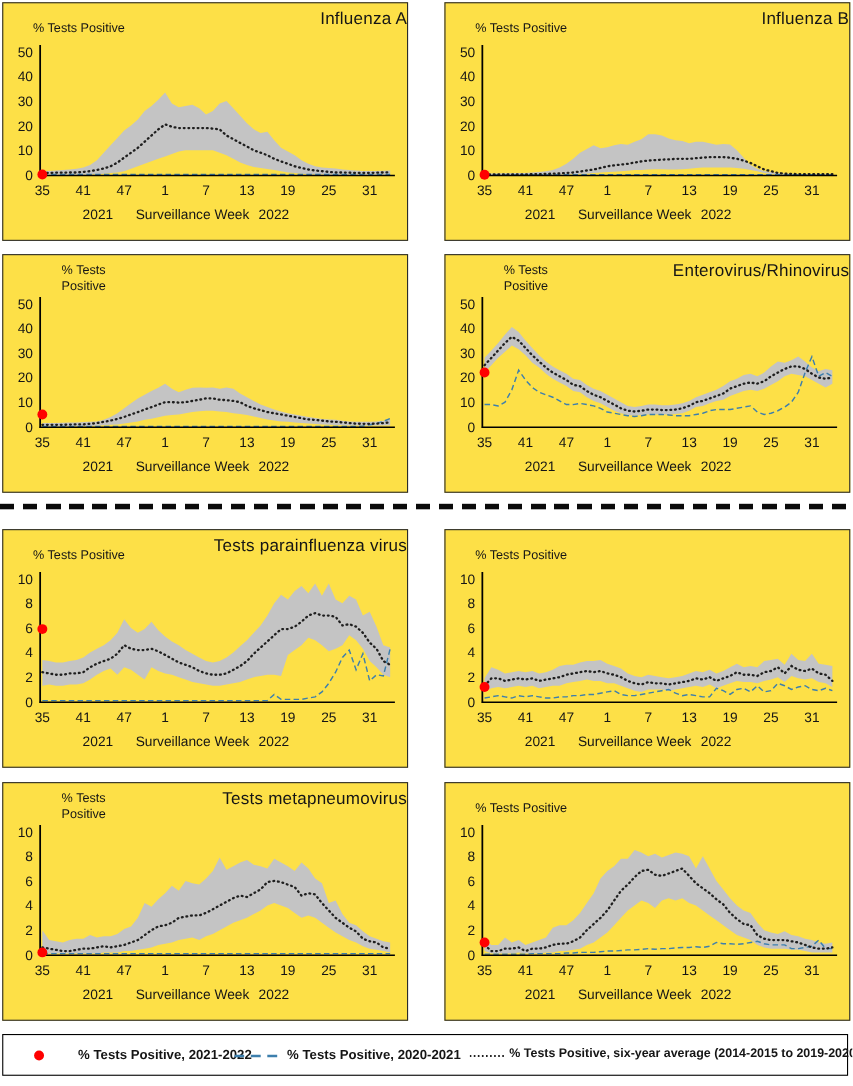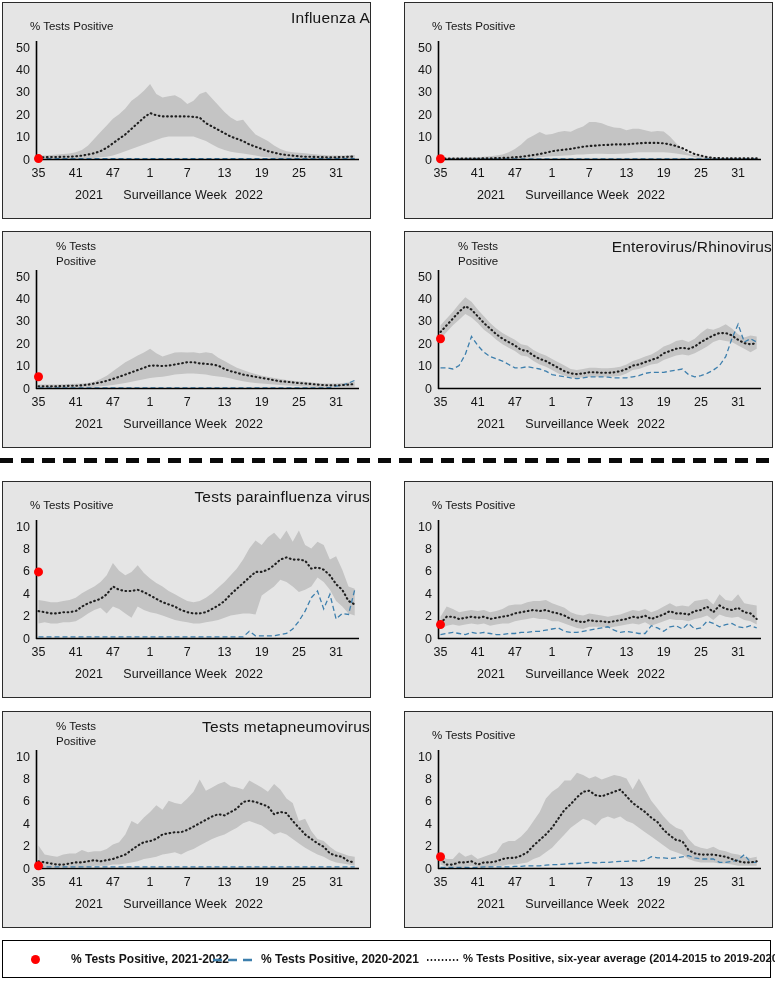--- a/index.html
+++ b/index.html
@@ -1,19 +1,19 @@
 <!DOCTYPE html>
 <html><head>
 <meta charset="utf-8">
 <style>
   html,body{margin:0;padding:0;background:#ffffff;}
   .page{position:relative;width:775px;height:987px;background:#ffffff;
         font-family:"Liberation Sans",sans-serif;overflow:hidden;}
   .panel{position:absolute;width:369px;height:217px;border:1px solid #2b2b2b;
-         background:#e5e5e5;box-sizing:border-box;}
+         background:#fde047;box-sizing:border-box;}
   .ptitle{position:absolute;top:6px;left:0;right:0;text-align:right;
           font-size:15.5px;color:#151515;letter-spacing:.2px;}
   .ptitle sup{font-size:10px;}
   .ylab{position:absolute;font-size:11.5px;color:#151515;white-space:pre-line;line-height:1.3;}
   .ylab.one{left:27px;top:16px;}
   .ylab.two{left:53px;top:7px;}
   svg.plot{position:absolute;left:0;top:0;}
   svg text{font-family:"Liberation Sans",sans-serif;font-size:12.5px;fill:#151515;}
   .divider{position:absolute;left:0;width:775px;height:5px;
            background:repeating-linear-gradient(90deg,#0a0a0a 0 13px,transparent 13px 21px);}
@@ -54,20 +54,21 @@
         <text x="333.1" y="174" text-anchor="middle">31</text>
         <text x="86" y="196" text-anchor="middle">2021</text>
         <text x="172" y="196" text-anchor="middle">Surveillance Week</text>
         <text x="246" y="196" text-anchor="middle">2022</text>
         <circle cx="35.5" cy="155.6" r="4.5" fill="#ff0000"></circle>
       </svg>
   </div>
 
   <div class="panel" style="left:404px;top:2px;">
     <div class="ylab one">% Tests Positive</div>
+    <div class="ptitle"><span>Influenza B</span></div>
     <svg class="plot" width="369" height="217">
         <polygon points="35.5,154.7 41.7,154.7 47.9,154.7 54.1,154.4 60.3,154.4 66.5,154.2 72.7,154.2 78.9,153.8 85.1,153.3 91.3,152.6 97.5,151.5 103.7,149.3 109.9,145.9 116.1,141.4 122.3,135.8 128.5,132.5 134.7,129.1 140.9,131.8 147.1,130.9 153.3,129.1 159.5,128.0 165.7,128.7 171.9,125.8 178.1,123.5 184.3,119.0 190.5,119.0 196.7,120.2 202.9,122.8 209.1,124.6 215.3,125.1 221.5,127.3 227.7,125.8 233.9,125.8 240.1,127.3 246.3,128.7 252.5,128.0 258.7,128.4 264.9,133.6 271.1,140.3 277.3,147.0 283.5,150.4 289.7,152.4 295.9,153.3 302.1,154.2 308.3,154.7 314.5,154.9 320.7,155.1 326.9,155.1 333.1,155.1 339.3,155.1 345.5,155.1 351.7,155.1 351.7,155.8 345.5,155.8 339.3,155.8 333.1,155.8 326.9,155.8 320.7,155.8 314.5,155.8 308.3,155.8 302.1,155.6 295.9,155.1 289.7,154.2 283.5,152.6 277.3,151.5 271.1,150.4 264.9,149.7 258.7,149.3 252.5,149.3 246.3,149.3 240.1,149.3 233.9,149.3 227.7,149.7 221.5,150.4 215.3,150.8 209.1,151.1 202.9,151.1 196.7,150.8 190.5,150.8 184.3,151.1 178.1,151.5 171.9,151.5 165.7,152.2 159.5,152.6 153.3,153.1 147.1,153.3 140.9,153.8 134.7,154.2 128.5,154.9 122.3,155.1 116.1,155.3 109.9,155.6 103.7,155.8 97.5,155.8 91.3,155.8 85.1,156.0 78.9,156.0 72.7,156.0 66.5,156.0 60.3,156.0 54.1,156.0 47.9,156.0 41.7,156.0 35.5,156.0" fill="#c4c4c4" stroke="none"></polygon>
         <polyline points="35.5,155.8 41.7,155.8 47.9,155.8 54.1,155.8 60.3,155.8 66.5,155.8 72.7,155.8 78.9,155.8 85.1,155.8 91.3,155.8 97.5,155.8 103.7,155.8 109.9,155.8 116.1,155.8 122.3,155.8 128.5,155.8 134.7,155.8 140.9,155.8 147.1,155.8 153.3,155.8 159.5,155.8 165.7,155.8 171.9,155.8 178.1,155.8 184.3,155.8 190.5,155.8 196.7,155.8 202.9,155.8 209.1,155.8 215.3,155.8 221.5,155.8 227.7,155.8 233.9,155.8 240.1,155.8 246.3,155.8 252.5,155.8 258.7,155.8 264.9,155.8 271.1,155.8 277.3,155.8 283.5,155.8 289.7,155.8 295.9,155.8 302.1,155.8 308.3,155.8 314.5,155.8 320.7,155.8 326.9,155.8 333.1,155.8 339.3,155.8 345.5,155.8 351.7,155.8" fill="none" stroke="#3d7fad" stroke-width="1.3" stroke-dasharray="5 3"></polyline>
         <polyline points="35.5,155.6 41.7,155.6 47.9,155.6 54.1,155.6 60.3,155.6 66.5,155.6 72.7,155.6 78.9,155.3 85.1,155.3 91.3,155.1 97.5,154.9 103.7,154.7 109.9,154.2 116.1,153.8 122.3,152.9 128.5,152.0 134.7,151.1 140.9,149.7 147.1,148.2 153.3,147.3 159.5,146.6 165.7,145.9 171.9,144.8 178.1,143.7 184.3,143.0 190.5,142.6 196.7,142.1 202.9,141.9 209.1,141.4 215.3,141.4 221.5,141.4 227.7,140.8 233.9,140.3 240.1,139.9 246.3,139.9 252.5,139.9 258.7,140.3 264.9,141.4 271.1,143.0 277.3,145.2 283.5,148.2 289.7,151.1 295.9,152.6 302.1,154.2 308.3,154.9 314.5,155.1 320.7,155.3 326.9,155.3 333.1,155.3 339.3,155.3 345.5,155.3 351.7,155.3" fill="none" stroke="#1f1f1f" stroke-width="2.1" stroke-dasharray="0.7 3.5" stroke-linecap="round"></polyline>
         <line x1="33.5" y1="38" x2="33.5" y2="157" stroke="#000000" stroke-width="1.6"></line>
         <line x1="33" y1="156.5" x2="356" y2="156.5" stroke="#000000" stroke-width="1.4"></line>
         <text x="27" y="160.5" text-anchor="end">0</text>
         <text x="27" y="138.1" text-anchor="end">10</text>
         <text x="27" y="115.7" text-anchor="end">20</text>
         <text x="27" y="93.3" text-anchor="end">30</text>

